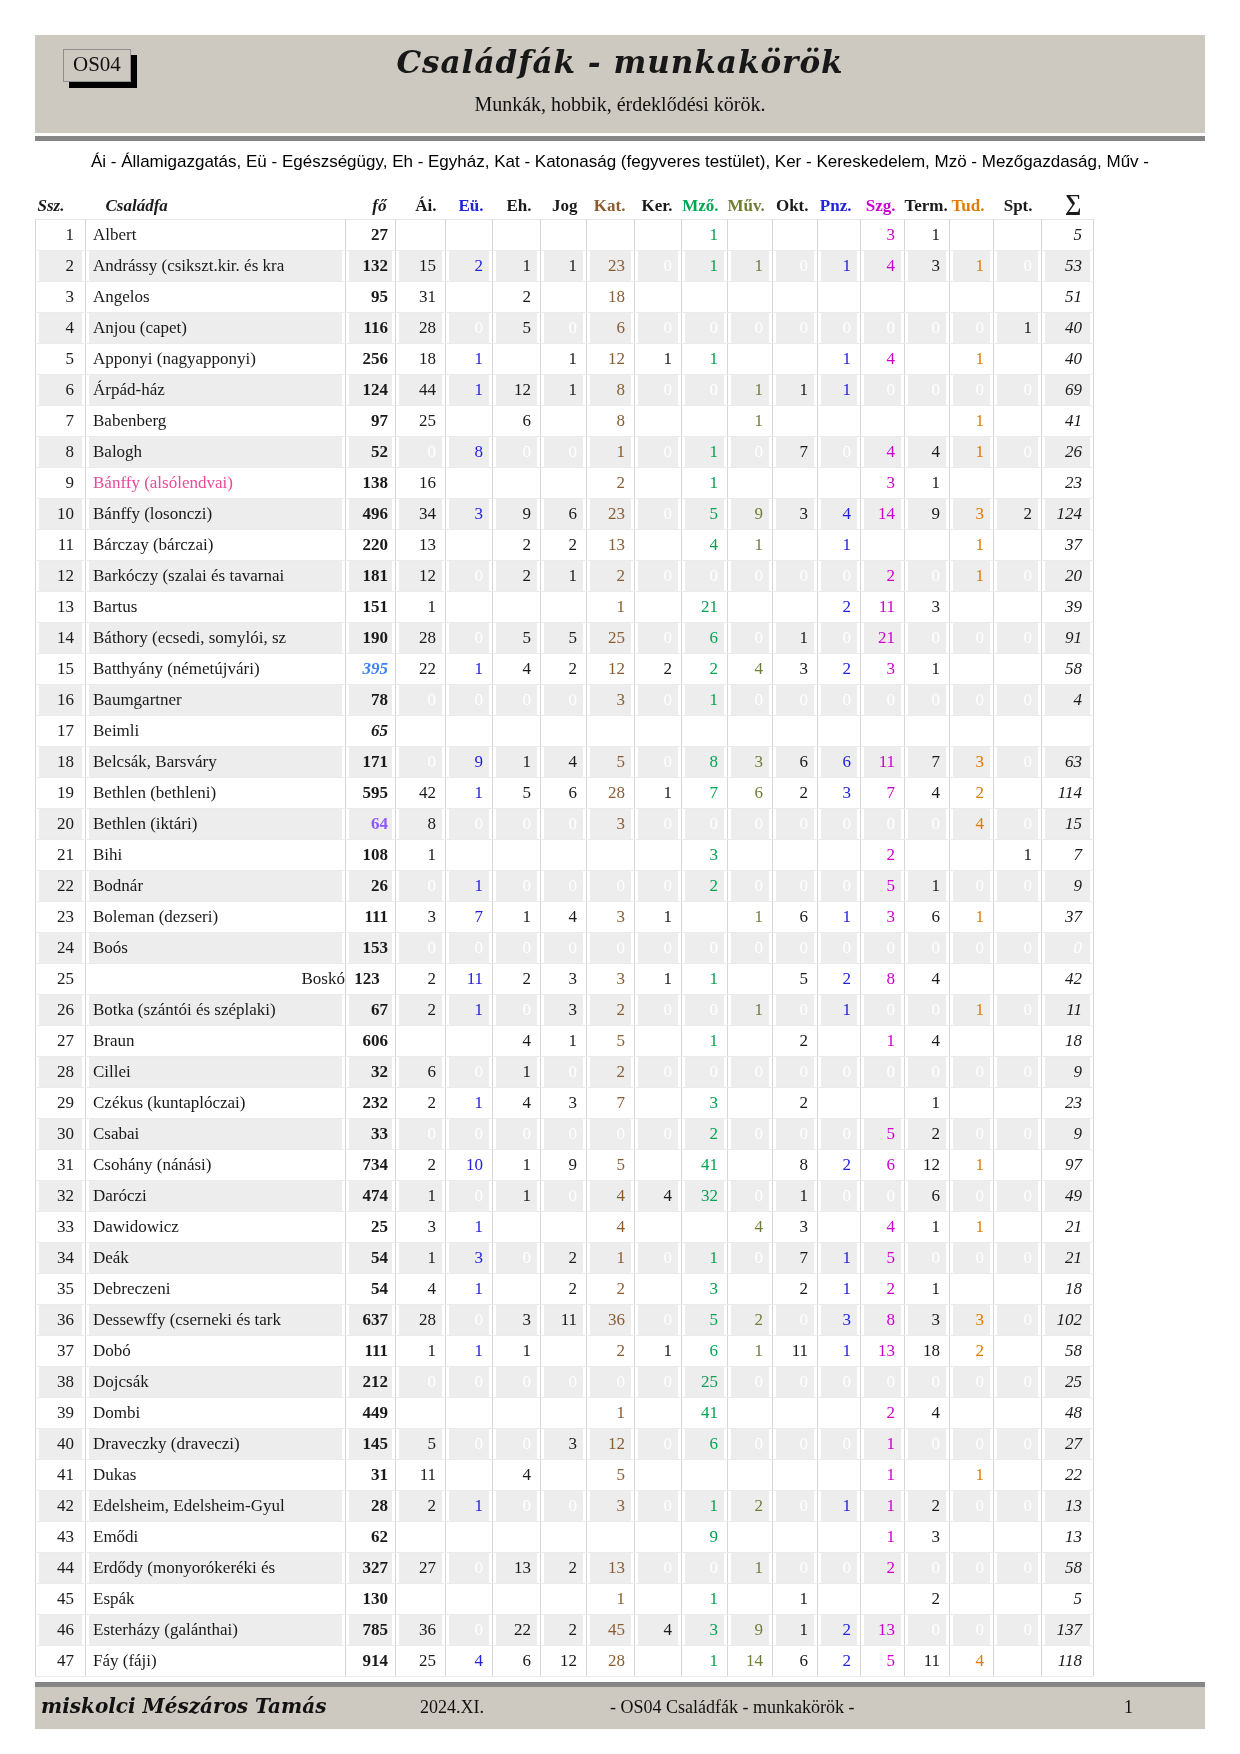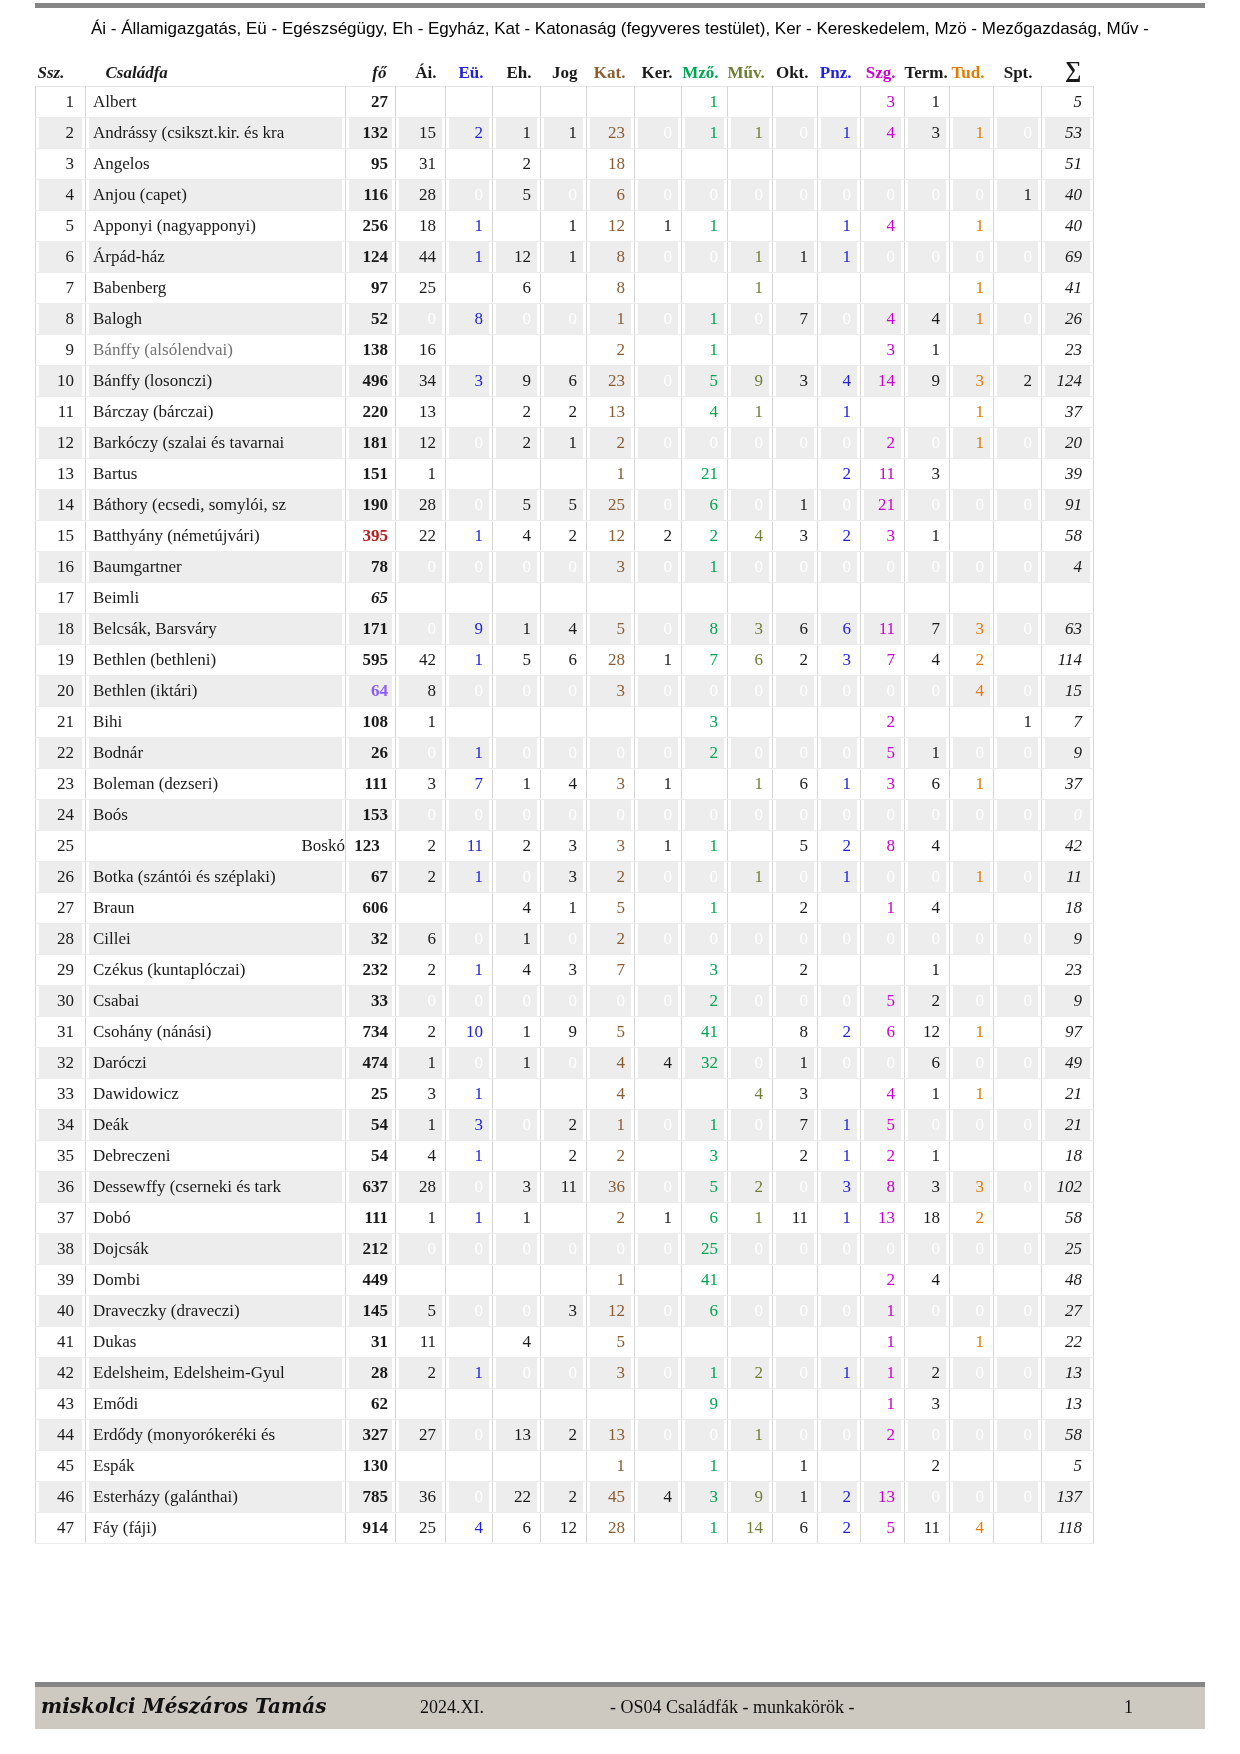--- a/index.html
+++ b/index.html
@@ -60,20 +60,25 @@
             font-style:italic;font-weight:bold;font-size:20px;}
   .f-date{position:absolute;left:385px;top:10px;}
   .f-center{position:absolute;left:575px;top:10px;}
   .f-page{position:absolute;right:72px;top:10px;}
 </style>
 </head>
 <body>
 
 <div class="page">
 
+  <div class="band">
+    <span class="badge">OS04</span>
+    <div class="title">Családfák - munkakörök</div>
+    <div class="subtitle">Munkák, hobbik, érdeklődési körök.</div>
+  </div>
 
   <div class="rule"></div>
 
   <div class="legend">
     <div>Ái - Államigazgatás, Eü - Egészségügy, Eh - Egyház, Kat - Katonaság (fegyveres testület), Ker - Kereskedelem, Mzö - Mezőgazdaság, Műv -</div>
   </div>
 
   <table>
     <colgroup>
         <col class="c-ssz">
@@ -273,21 +278,21 @@
           <td class="col-okt" style="color: rgb(26, 26, 26);">7</td>
           <td class="col-pnz" style="color: rgb(255, 255, 255);">0</td>
           <td class="col-szg" style="color: rgb(204, 0, 204);">4</td>
           <td class="col-term" style="color: rgb(26, 26, 26);">4</td>
           <td class="col-tud" style="color: rgb(224, 123, 0);">1</td>
           <td class="col-spt" style="color: rgb(255, 255, 255);">0</td>
           <td class="col-sum" style="color: rgb(26, 26, 26);">26</td>
         </tr>
         <tr>
           <td class="col-ssz" style="color: rgb(26, 26, 26);">9</td>
-          <td class="col-name" style="color: #737373; margin-top: 44px;">Bánffy (alsólendvai)</td>
+          <td class="col-name" style="color: #ec4899; margin-top: 44px;">Bánffy (alsólendvai)</td>
           <td class="col-fo" style="color: rgb(26, 26, 26);">138</td>
           <td class="col-ai" style="color: rgb(26, 26, 26);">16</td>
           <td class="col-eu" style="color: rgb(255, 255, 255);">0</td>
           <td class="col-eh" style="color: rgb(255, 255, 255);">0</td>
           <td class="col-jog" style="color: rgb(255, 255, 255);">0</td>
           <td class="col-kat" style="color: rgb(138, 92, 48);">2</td>
           <td class="col-ker" style="color: rgb(255, 255, 255);">0</td>
           <td class="col-mzo" style="color: rgb(0, 166, 81);">1</td>
           <td class="col-muv" style="color: rgb(255, 255, 255);">0</td>
           <td class="col-okt" style="color: rgb(255, 255, 255);">0</td>
@@ -394,21 +399,21 @@
           <td class="col-pnz" style="color: rgb(255, 255, 255);">0</td>
           <td class="col-szg" style="color: rgb(204, 0, 204);">21</td>
           <td class="col-term" style="color: rgb(255, 255, 255);">0</td>
           <td class="col-tud" style="color: rgb(255, 255, 255);">0</td>
           <td class="col-spt" style="color: rgb(255, 255, 255);">0</td>
           <td class="col-sum" style="color: rgb(26, 26, 26);">91</td>
         </tr>
         <tr>
           <td class="col-ssz" style="color: rgb(26, 26, 26);">15</td>
           <td class="col-name" style="color: rgb(26, 26, 26);">Batthyány (németújvári)</td>
-          <td class="col-fo" style="color: #b91c1c;">395</td>
+          <td class="col-fo" style="color: #3b82f6; font-style: italic;">395</td>
           <td class="col-ai" style="color: rgb(26, 26, 26);">22</td>
           <td class="col-eu" style="color: rgb(34, 34, 221);">1</td>
           <td class="col-eh" style="color: rgb(26, 26, 26);">4</td>
           <td class="col-jog" style="color: rgb(26, 26, 26);">2</td>
           <td class="col-kat" style="color: rgb(138, 92, 48);">12</td>
           <td class="col-ker" style="color: rgb(26, 26, 26);">2</td>
           <td class="col-mzo" style="color: rgb(0, 166, 81);">2</td>
           <td class="col-muv" style="color: rgb(110, 127, 53);">4</td>
           <td class="col-okt" style="color: rgb(26, 26, 26);">3</td>
           <td class="col-pnz" style="color: rgb(34, 34, 221);">2</td>

